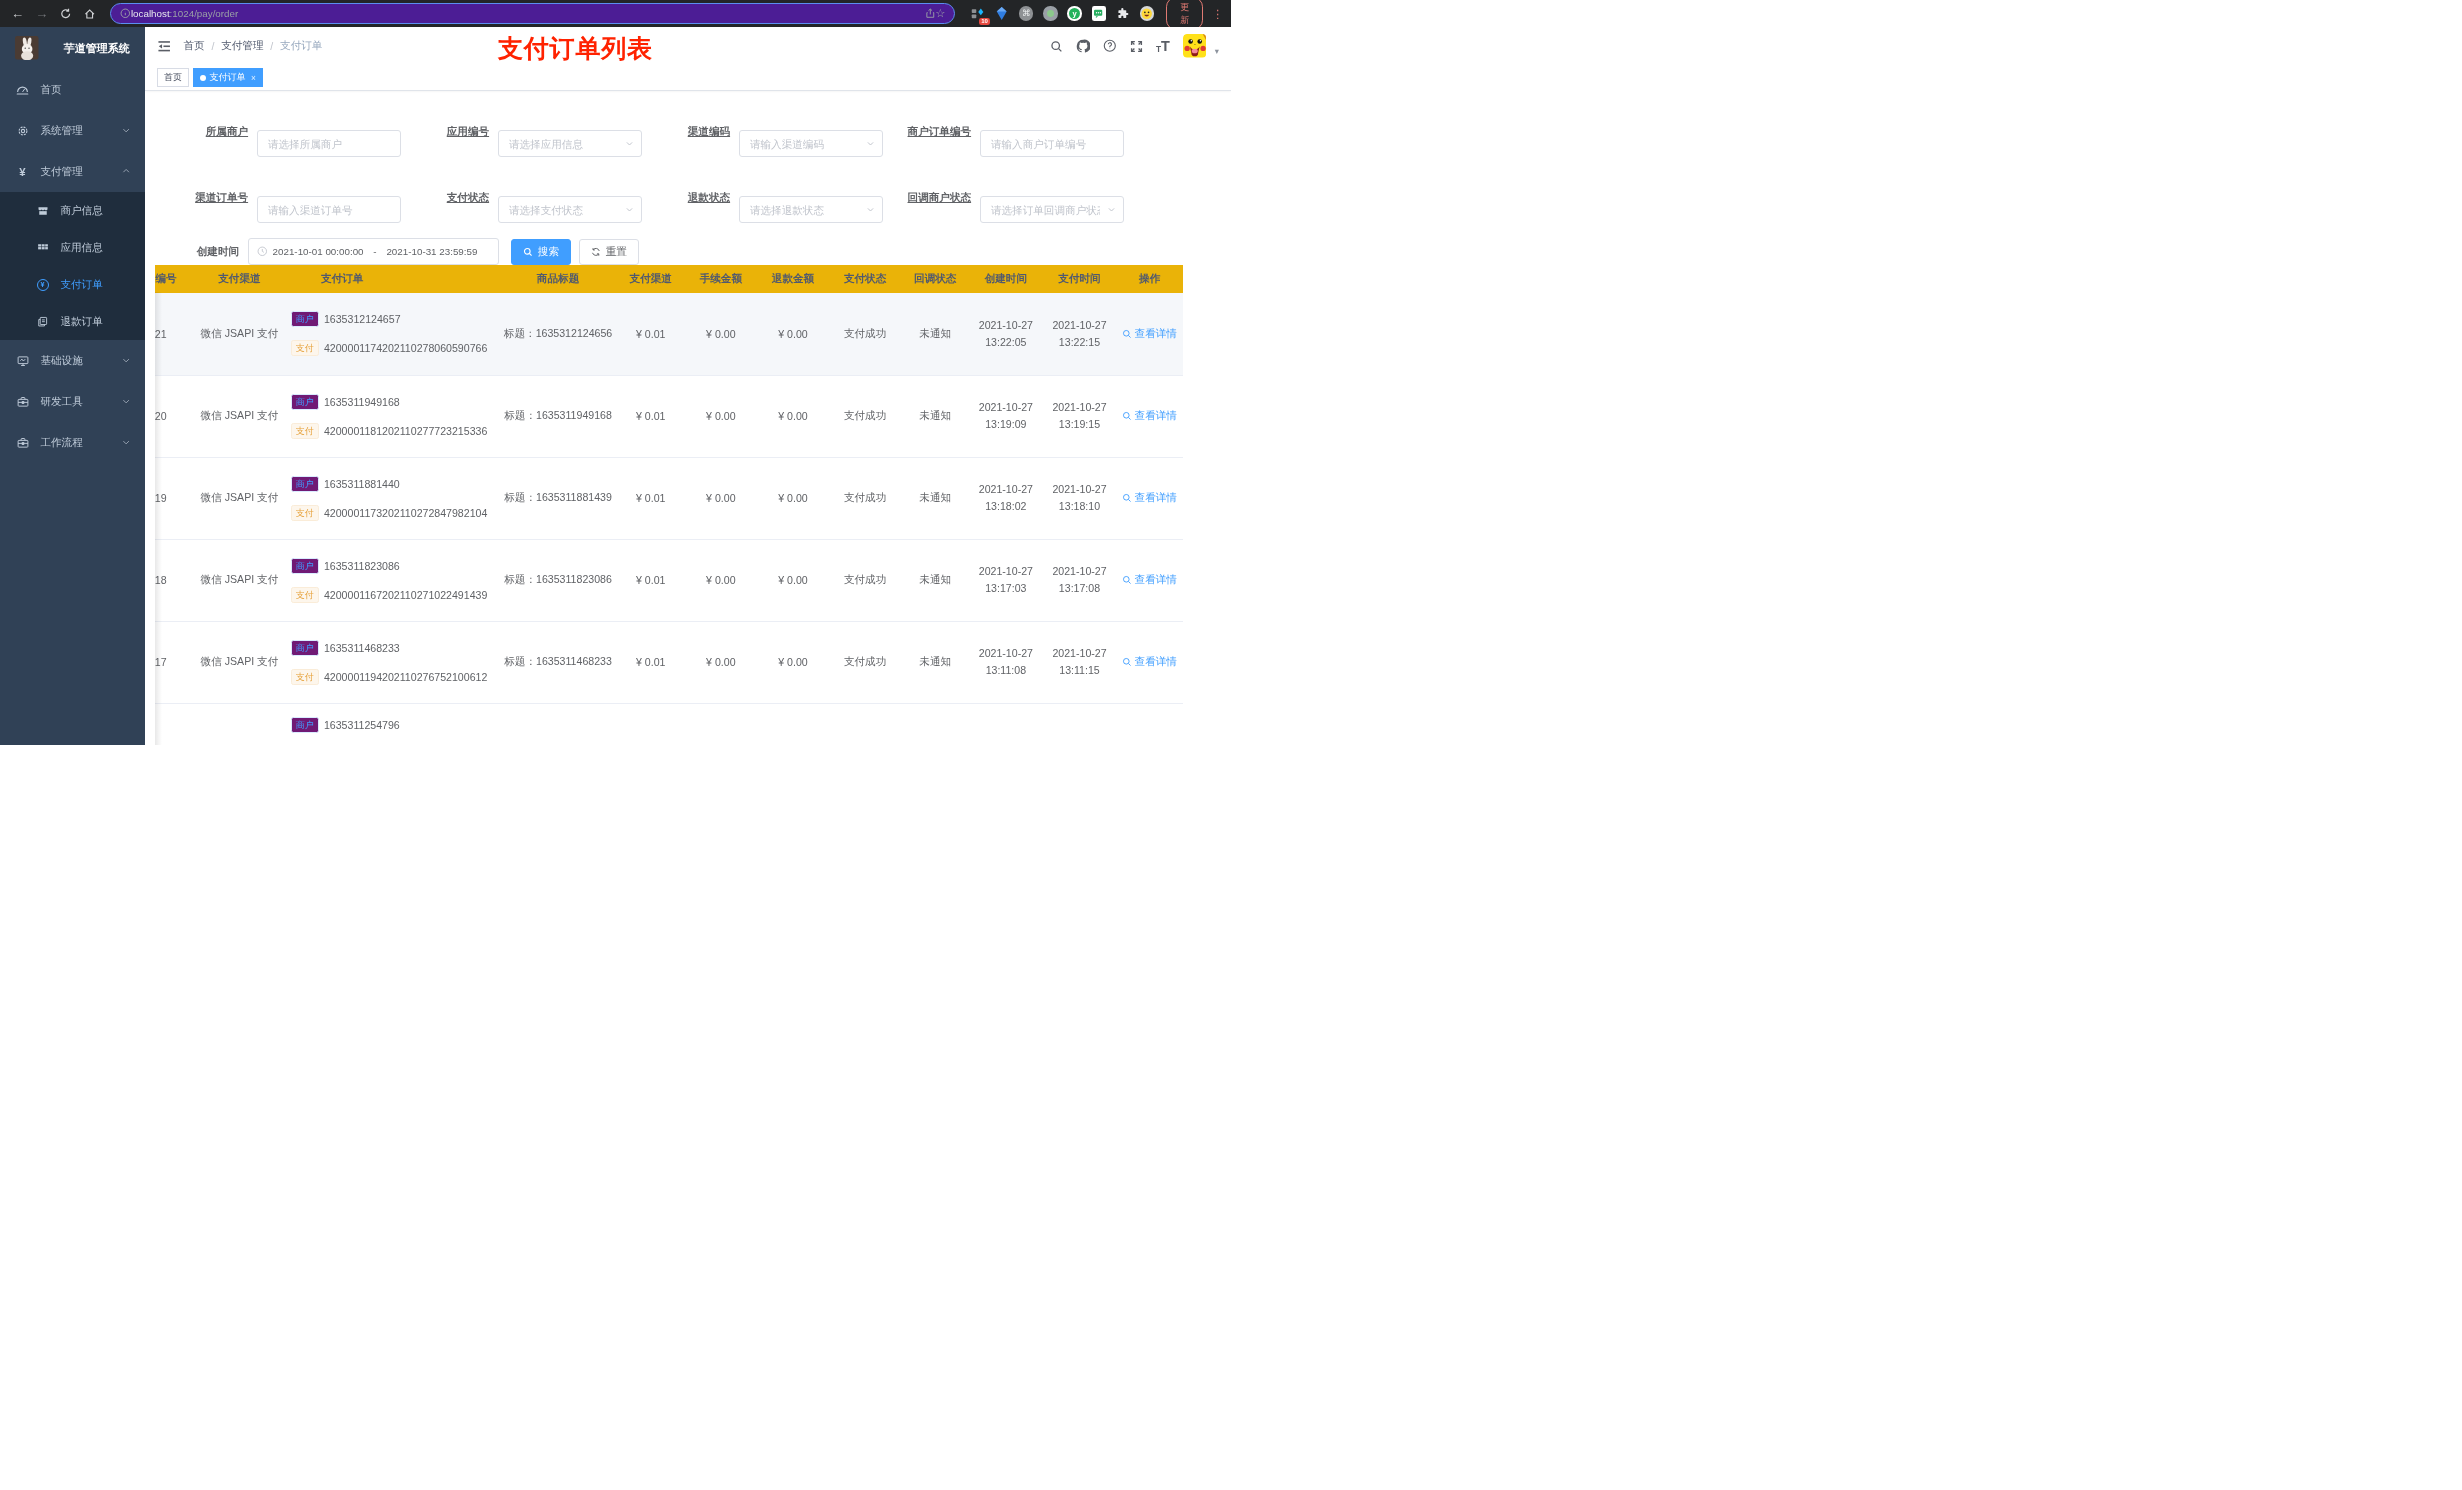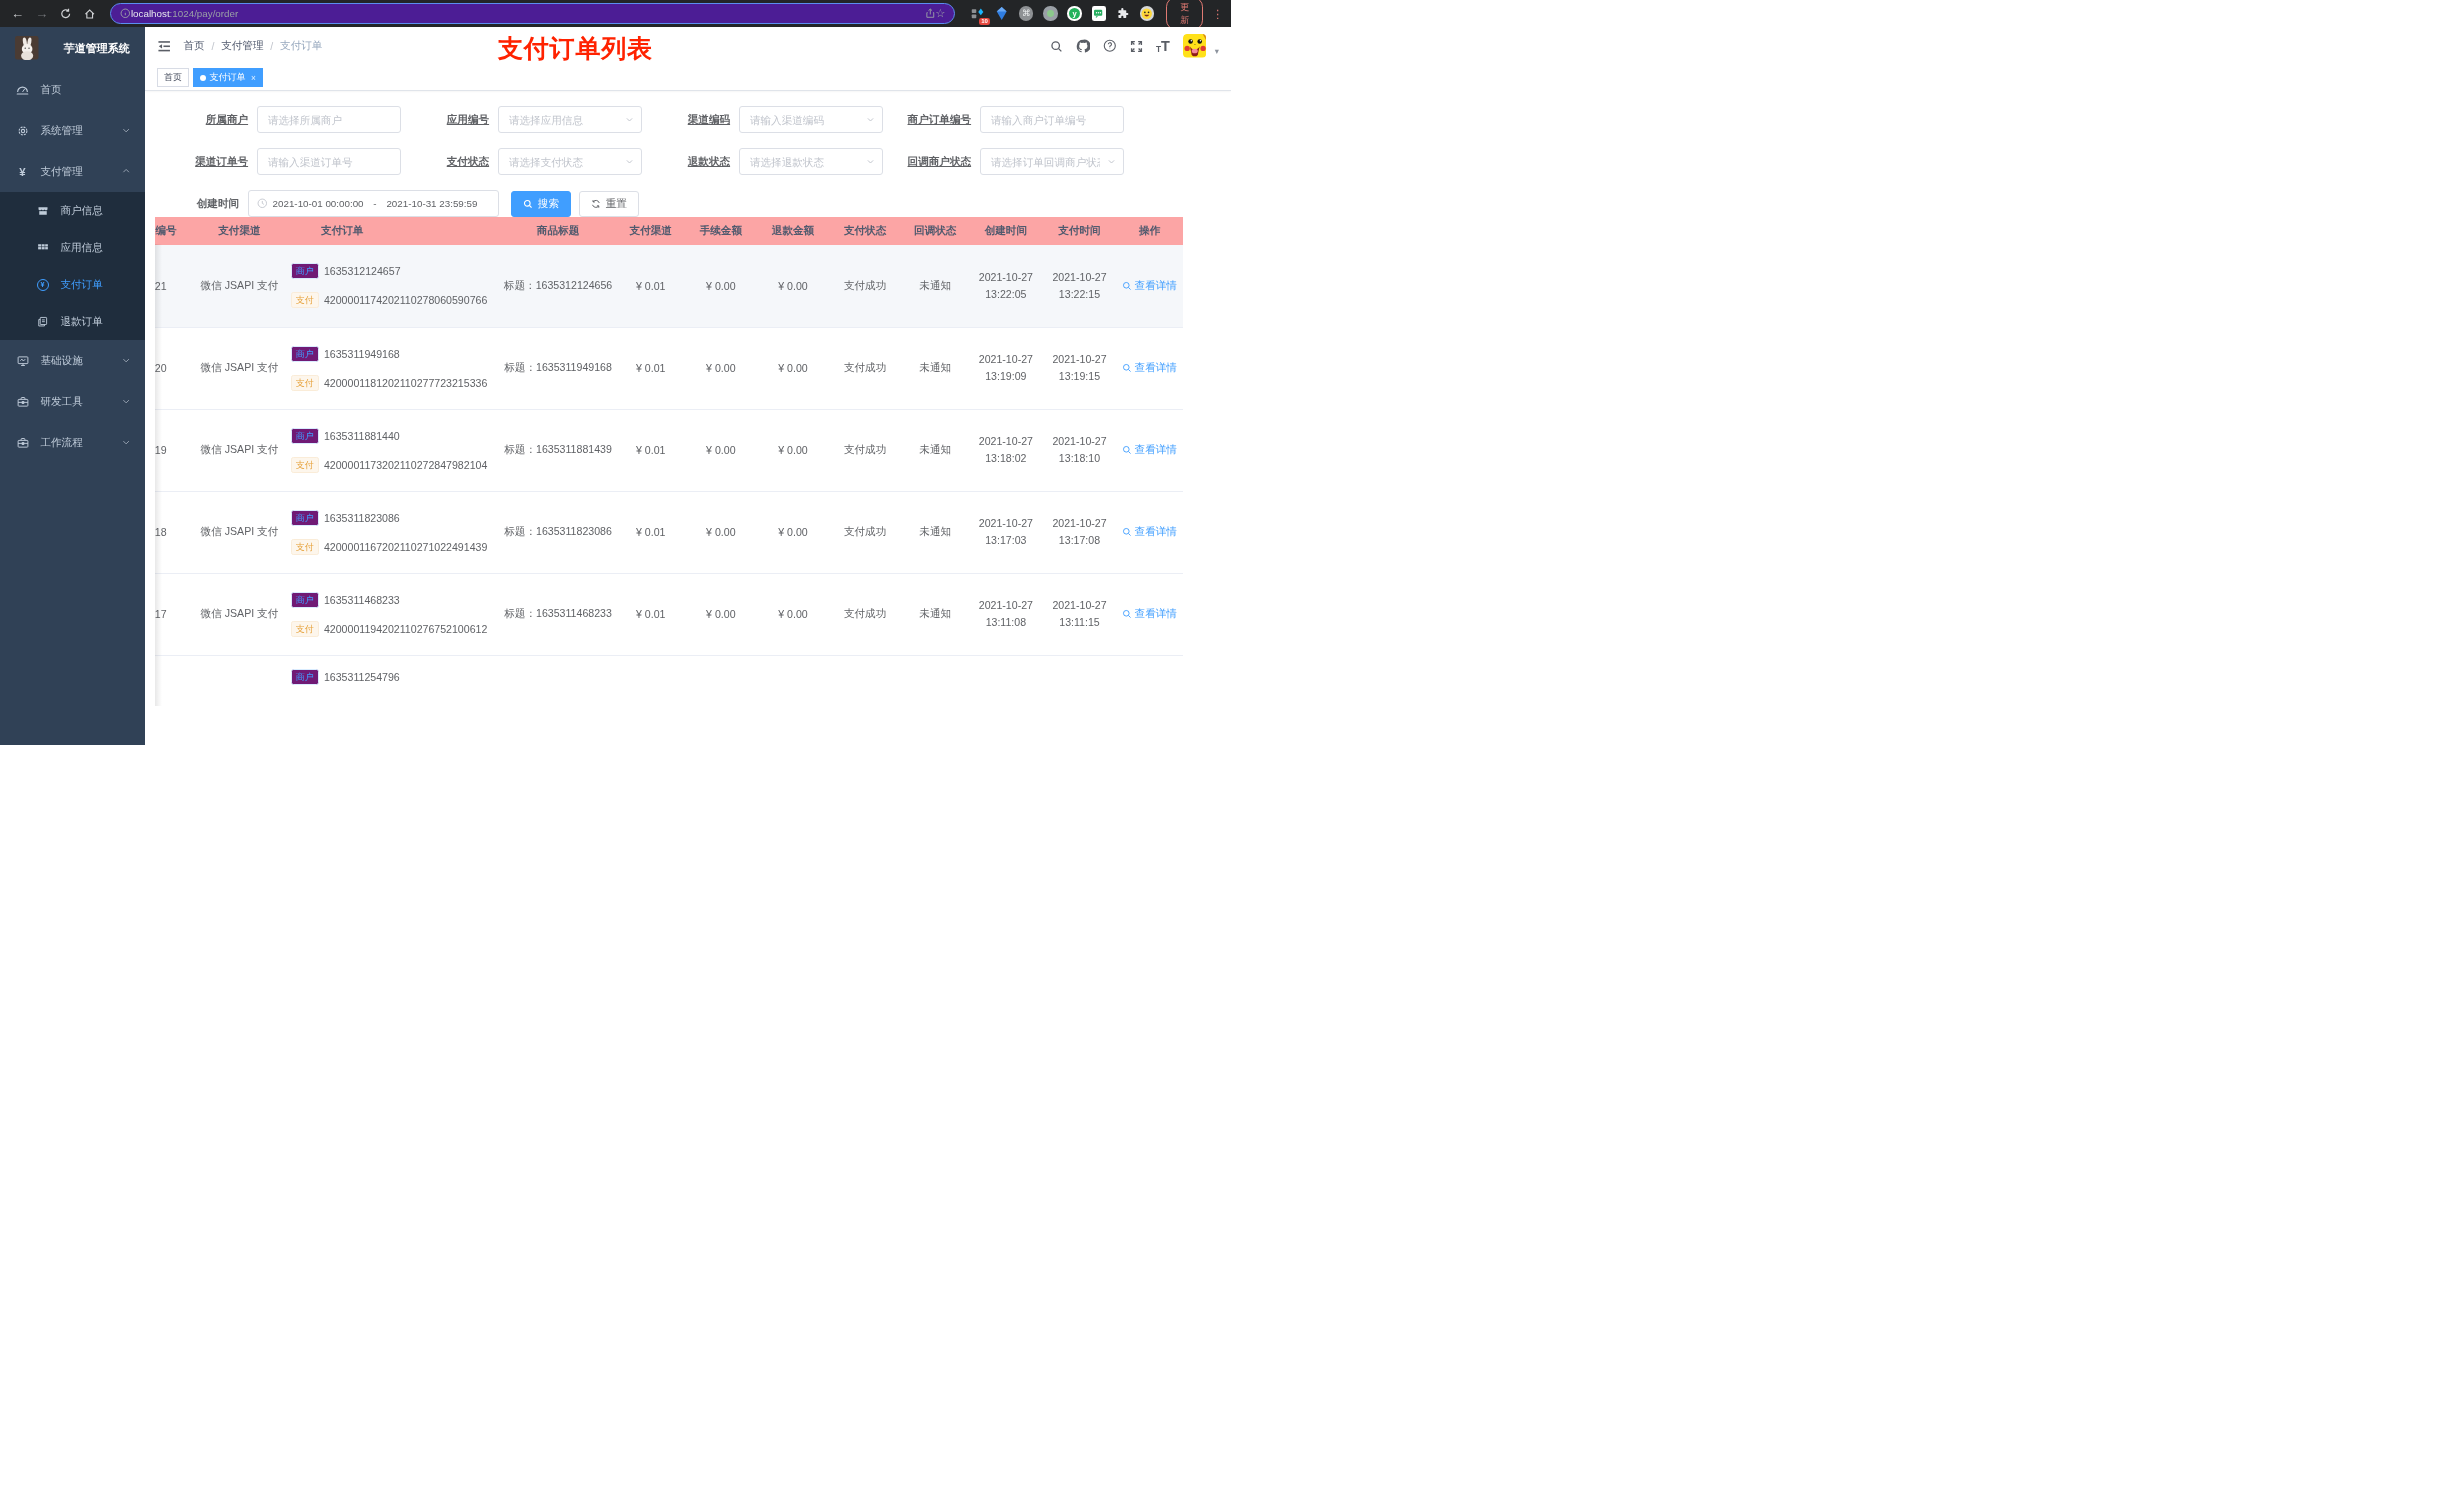--- a/index.html
+++ b/index.html
@@ -70,21 +70,21 @@
   .tag.active { background:#409eff; border-color:#409eff; color:#fff; }
   .tag .dot { width:6px; height:6px; border-radius:50%; background:#fff; }
   .tag .x { font-size:8.3px; opacity:.85; margin-left:1.5px; }
 
   
   .content { padding:15px 0 0 9.8px; }
   .f-row { display:flex; margin-bottom:15px; margin-left:5.3px; }
   .f-item { display:flex; align-items:center; width:241px; flex:0 0 auto; }
   .f-item label { flex:1; text-align:right; padding-right:9px; color:#606266; font-weight:700; font-size:10.6px;text-decoration:underline; }
   .f-box { width:144px; height:27px; border:0.8px solid #dcdfe6; border-radius:3px; position:relative;
-           display:flex; align-items:center; background:#fff; }
+           display:flex; align-items:center; background:#fff;margin-top:24px; }
   .f-box input { border:none; outline:none; width:100%; height:100%; padding:0 23px 0 9.8px; font-size:10.6px;
                  color:#606266; background:transparent; font-family:inherit; }
   .f-box input::placeholder { color:#c0c4cc; }
   .f-box .chev { position:absolute; right:6.8px; color:#c0c4cc; display:flex; }
   .date-row { display:flex; align-items:center; margin-left:5.3px; }
   .date-row label { width:88px; text-align:right; padding-right:9px; color:#606266; font-weight:700; }
   .date-box { width:251px; height:27px; border:0.8px solid #dcdfe6; border-radius:3px; display:flex;
               align-items:center; padding:0 7.6px; gap:5.3px; color:#606266; font-size:9.8px; }
   .date-box .clock { color:#c0c4cc; display:flex; }
   .btn { height:26px; border-radius:3px; display:inline-flex; align-items:center; gap:4.5px; padding:0 11.4px;
@@ -101,21 +101,21 @@
                 display:flex; align-items:center; justify-content:center; color:#606266; cursor:pointer; }
 
   
   .table-wrap { position:relative; width:1028px; }
   .table-wrap::after { content:""; position:absolute; left:0; top:27px; bottom:0; width:7.6px;
                        background:linear-gradient(90deg,rgba(0,0,0,.09),rgba(0,0,0,0)); pointer-events:none; }
   table { border-collapse:collapse; table-layout:fixed; width:1028px; }
   col.c-id{width:33px} col.c-ch{width:103px} col.c-or{width:208px} col.c-ti{width:117px}
   col.c-am{width:68px} col.c-fe{width:72px} col.c-re{width:72px} col.c-st{width:72px}
   col.c-no{width:68px} col.c-ct{width:73px} col.c-pt{width:74px} col.c-ac{width:66px}
-  thead th { height:28px; background:#fca5a5; color:#515a6e; font-weight:700; font-size:10.6px; text-align:center;
+  thead th { height:28px; background:#eab308; color:#515a6e; font-weight:700; font-size:10.6px; text-align:center;
              overflow:hidden; white-space:nowrap; }
   thead th.id-th span { display:inline-block; margin-left:-10.6px; }
   tbody td { height:82px; border-bottom:0.8px solid #ebeef5; text-align:center; font-size:10.6px; color:#606266;
              overflow:hidden; white-space:nowrap; }
   tbody tr.hovered td { background:#f5f7fa; }
   td.id-td { text-align:left; }
   td.order-td { text-align:left; }
   .order-line { display:flex; align-items:center; gap:5.3px; }
   .order-line + .order-line { margin-top:13px; }
   .tagchip { font-size:9px; height:16px; line-height:14.4px; padding:0 3.8px; border-radius:2.3px; border:0.8px solid; }

